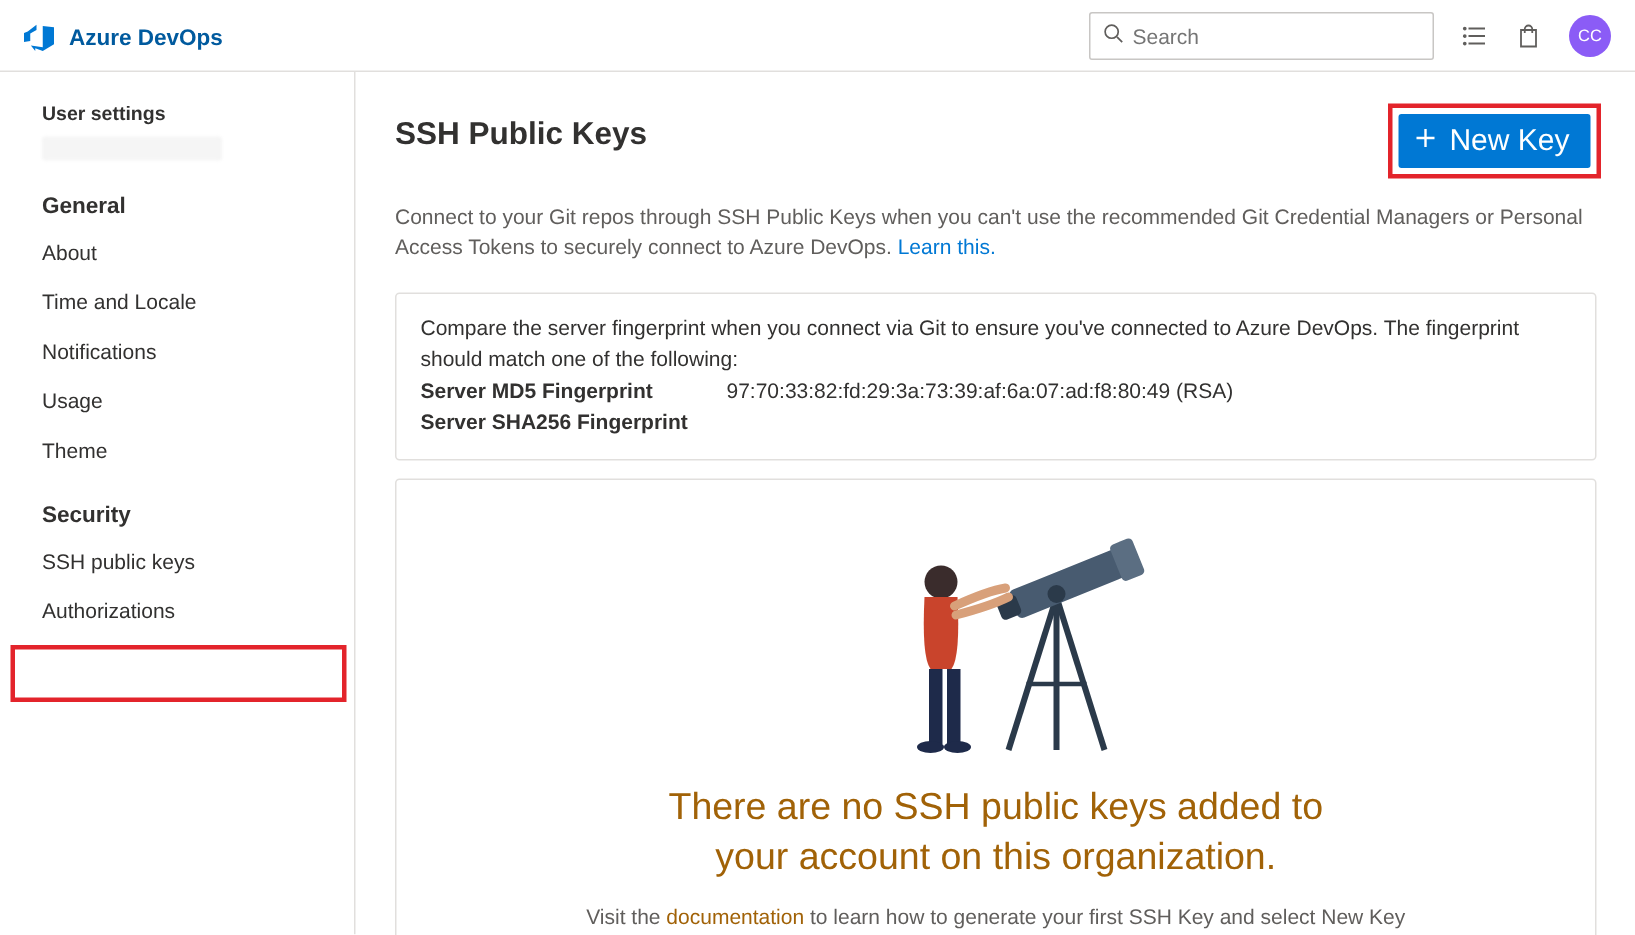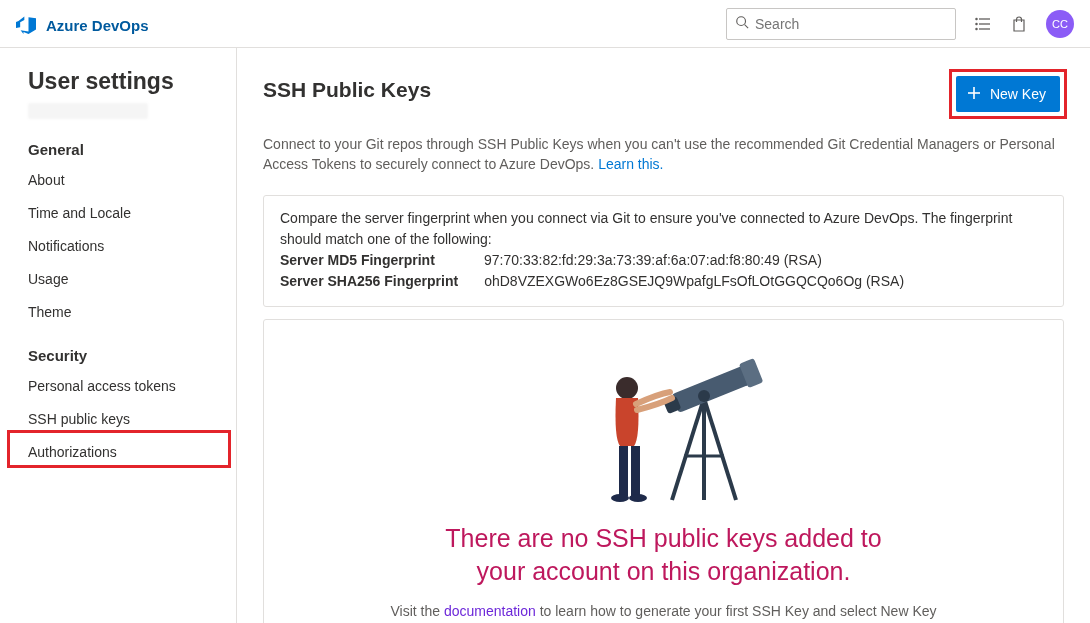--- a/index.html
+++ b/index.html
@@ -60,21 +60,21 @@
     }
     
     .body { display: flex; height: calc(623px - 48px); }
     .sidebar {
       width: 237px;
       border-right: 1px solid #e1dfdd;
       padding: 16px 0 0 0;
       overflow: hidden;
     }
     .sidebar-title {
-      font-size: 23px;
+      font-size: 13px;
       font-weight: 600;
       padding: 4px 28px 6px 28px;
     }
     .user-blur {
       margin: 2px 28px 14px 28px;
       width: 120px; height: 16px;
       background: #f5f5f5;
       filter: blur(1px);
       border-radius: 2px;
     }
@@ -114,21 +114,21 @@
       color: #323130;
       padding-top: 6px;
     }
     .new-key-wrap { position: relative; padding: 4px; }
     .new-key-btn {
       background: #0078d4;
       color: #fff;
       border: none;
       height: 36px;
       padding: 0 14px 0 10px;
-      font-size: 14px;
+      font-size: 20px;
       font-weight: 400;
       display: flex; align-items: center; gap: 8px;
       cursor: pointer;
       border-radius: 2px;
     }
     .new-key-btn svg { width: 16px; height: 16px; stroke: #fff; }
     .new-key-outline {
       position: absolute;
       inset: -3px;
       border: 3px solid #e3242b;
@@ -159,33 +159,33 @@
       border: 1px solid #e1dfdd;
       border-top-left-radius: 3px;
       border-top-right-radius: 3px;
       padding: 18px 30px 10px 30px;
       text-align: center;
     }
     .illustration { height: 170px; display: flex; justify-content: center; align-items: flex-end; }
     .empty-title {
       font-size: 25px;
       font-weight: 400;
-      color: #be185d;
+      color: #a16207;
       margin-top: 14px;
       line-height: 1.35;
     }
     .empty-sub {
       font-size: 14px;
       color: #605e5c;
       margin-top: 12px;
       line-height: 1.5;
       max-width: 560px;
       margin-left: auto; margin-right: auto;
     }
-    .empty-sub a { color: #6d28d9; text-decoration: none; }
+    .empty-sub a { color: #a16207; text-decoration: none; }
   </style>
 </head>
 <body>
 
 <div class="header">
   <div class="header-left">
     <span class="logo">
       <svg viewBox="0 0 24 24">
           <path fill="#0078d4" d="M0 9.5l3-1.2 7-5.3v4.2L5 10v6l-5 .8V9.5zM24 5v13.5l-9 5.5-6-2.3v2.3l-3.5-4.5L15 21V4l9 1z"></path>
         </svg>
@@ -229,21 +229,20 @@
 
     <div class="section-heading">General</div>
     <a class="sidebar-item">About</a>
     <a class="sidebar-item">Time and Locale</a>
     <a class="sidebar-item">Notifications</a>
     <a class="sidebar-item">Usage</a>
     <a class="sidebar-item">Theme</a>
 
     <div style="height:10px"></div>
     <div class="section-heading">Security</div>
-    <a class="sidebar-item">Personal access tokens</a>
     <a class="sidebar-item">SSH public keys</a>
     <a class="sidebar-item">Authorizations</a>
 
     <div class="sidebar-highlight-1" style="left:7px; top:382px; width:224px; height:38px;"></div>
   </div>
 
   <div class="main">
     <div class="main-header">
       <div class="page-title">SSH Public Keys</div>
       <div class="new-key-wrap">
@@ -265,21 +264,20 @@
     </p>
 
     <div class="card">
       <div>Compare the server fingerprint when you connect via Git to ensure you've connected to Azure DevOps. The fingerprint should match one of the following:</div>
       <div class="fp-row">
         <span class="fp-label">Server MD5 Fingerprint</span>
         <span class="fp-val">97:70:33:82:fd:29:3a:73:39:af:6a:07:ad:f8:80:49 (RSA)</span>
       </div>
       <div class="fp-row">
         <span class="fp-label">Server SHA256 Fingerprint</span>
-        <span class="fp-val">ohD8VZEXGWo6Ez8GSEJQ9WpafgLFsOfLOtGGQCQo6Og (RSA)</span>
       </div>
     </div>
 
     <div class="empty-card">
       <div class="illustration">
         <svg width="220" height="170" viewBox="0 0 220 170">
 
           <line x1="150" y1="60" x2="118" y2="162" stroke="#2b3a4a" stroke-width="4"></line>
           <line x1="150" y1="60" x2="182" y2="162" stroke="#2b3a4a" stroke-width="4"></line>
           <line x1="150" y1="60" x2="150" y2="162" stroke="#2b3a4a" stroke-width="4"></line>

